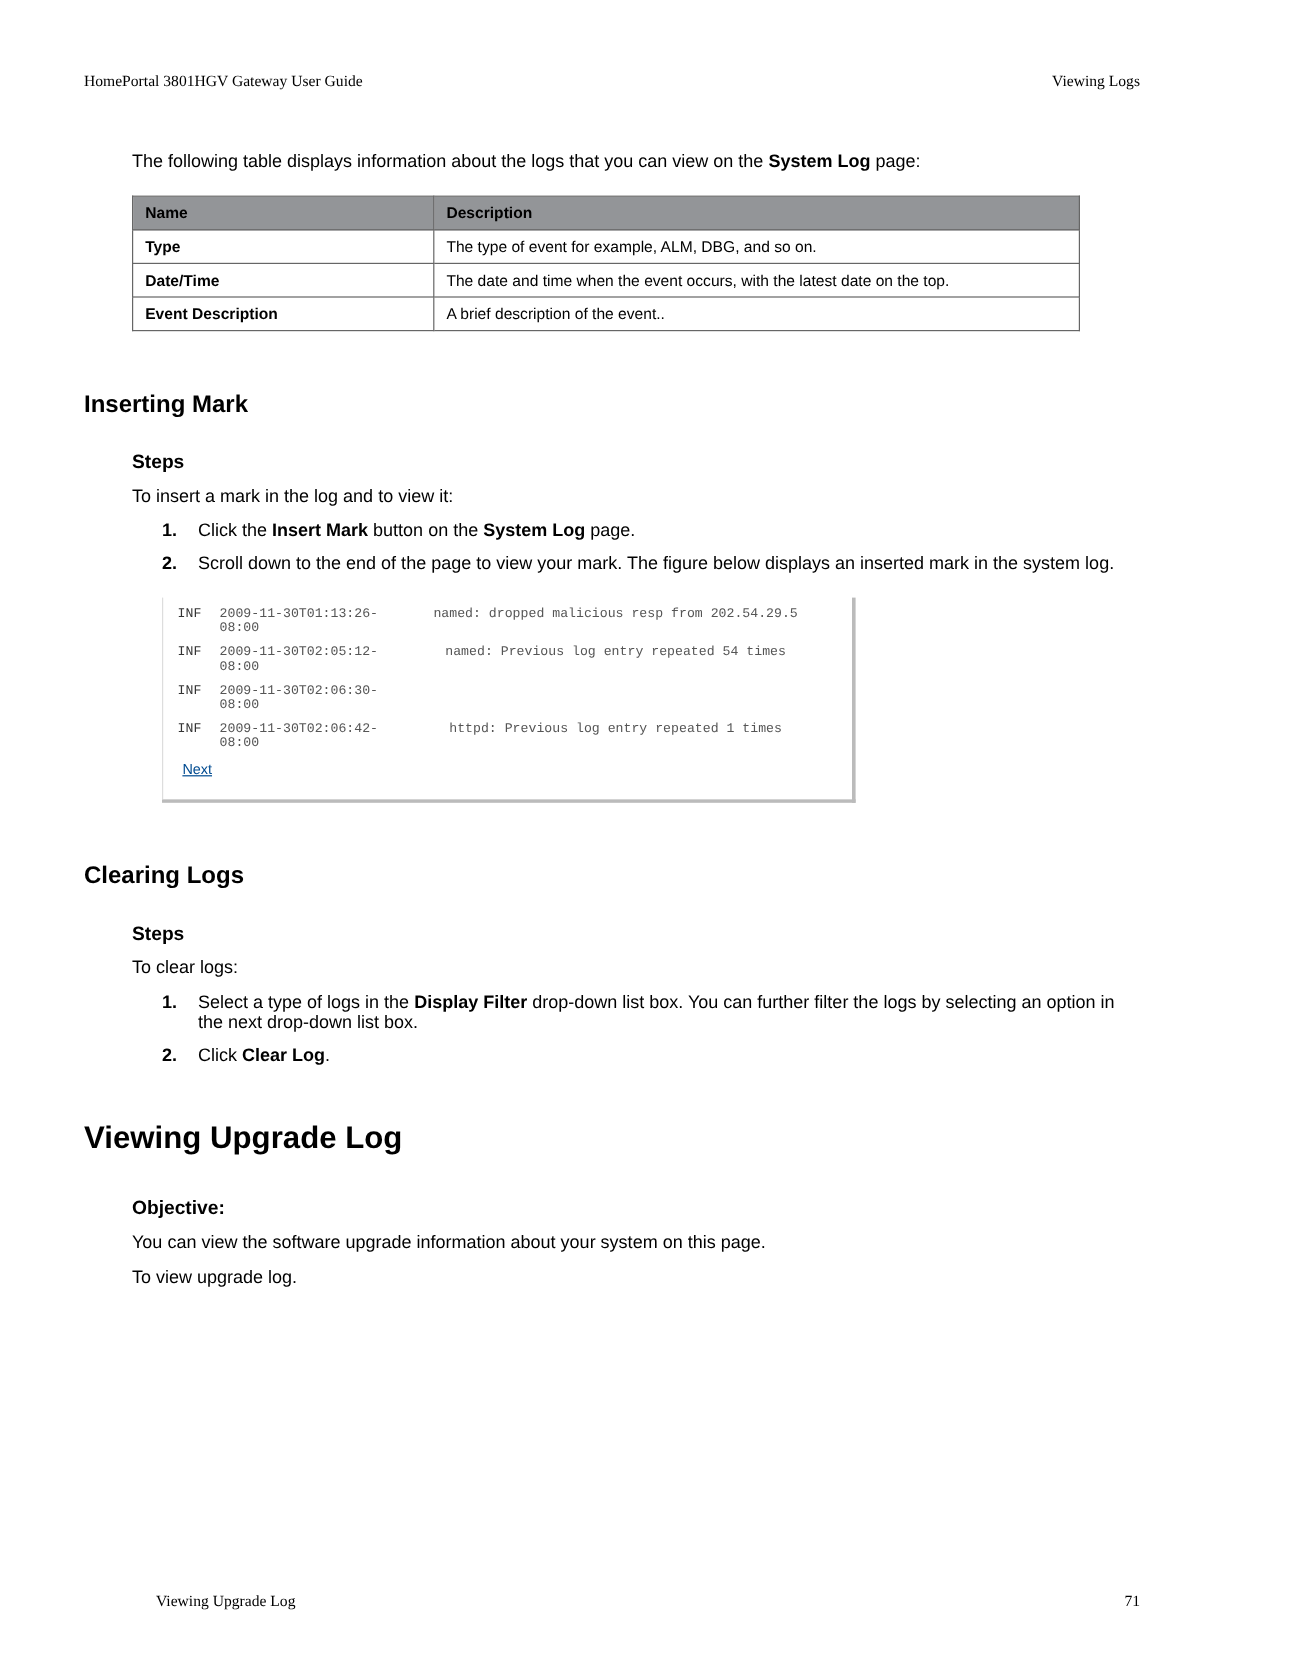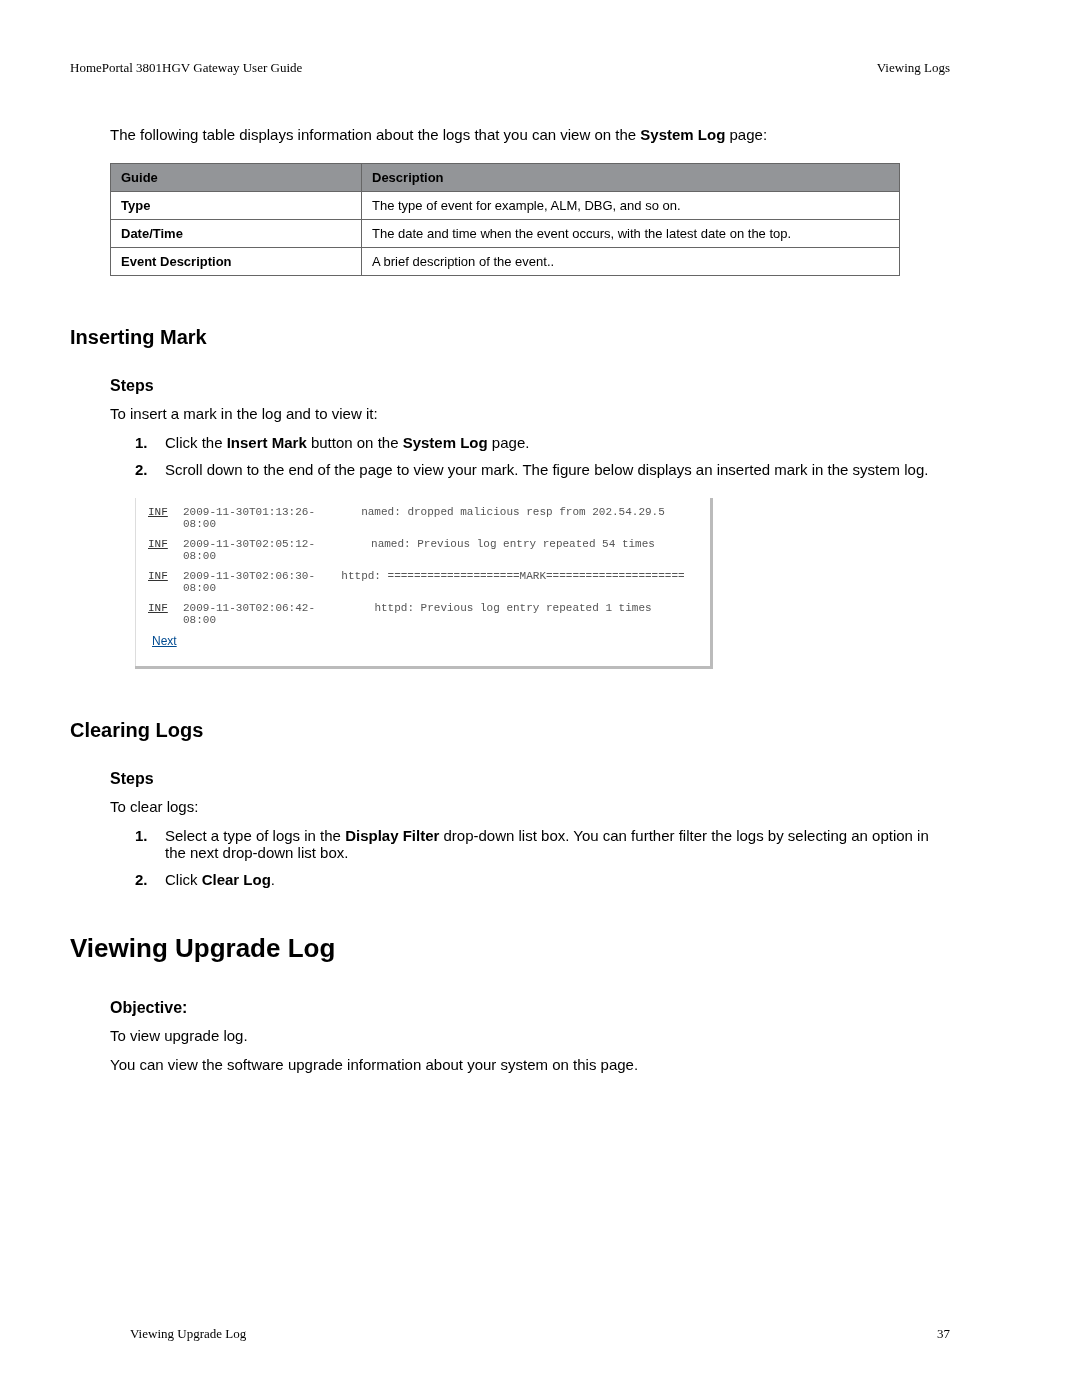--- a/index.html
+++ b/index.html
@@ -93,21 +93,21 @@
      background: #fff;
      padding: 8px 12px 18px 12px;
   }
   .logrow {
     display: flex;
     font-family: "Courier New", monospace;
     font-size: 11px;
     color: #333;
     margin-bottom: 8px;
   }
-  .logrow .c1 { width: 35px; flex-shrink:0;text-decoration:underline; }
+  .logrow .c1 { width: 35px; flex-shrink:0; }
   .logrow .c2 { width: 145px; flex-shrink:0; color:#555;}
   .logrow .c3 { flex: 1; color:#555;text-align:center;}
   .nextlink {
     font-family: Arial, sans-serif;
     font-size: 12px;
     color: #004b91;
     text-decoration: underline;
     margin-top: 6px;
     margin-left: 4px;
   }
@@ -137,21 +137,21 @@
     <span>Viewing Logs</span>
   </div>
 
   <p class="intro">
     <span>The following table displays information about the logs that you can view on the </span><b>System Log</b><span> page:</span>
   </p>
 
   <table class="info">
     <thead>
       <tr>
-        <th>Guide</th>
+        <th>Name</th>
         <th>Description</th>
       </tr>
     </thead>
     <tbody>
       <tr>
         <td>Type</td>
         <td style="font-weight:normal">The type of event for example, ALM, DBG, and so on.</td>
       </tr>
       <tr>
         <td>Date/Time</td>
@@ -186,21 +186,20 @@
         <span class="c3">named: dropped malicious resp from 202.54.29.5</span>
       </div>
       <div class="logrow">
         <span class="c1">INF</span>
         <span class="c2">2009-11-30T02:05:12-08:00</span>
         <span class="c3">named: Previous log entry repeated 54 times</span>
       </div>
       <div class="logrow">
         <span class="c1">INF</span>
         <span class="c2">2009-11-30T02:06:30-08:00</span>
-        <span class="c3">httpd: ====================MARK=====================</span>
       </div>
       <div class="logrow">
         <span class="c1">INF</span>
         <span class="c2">2009-11-30T02:06:42-08:00</span>
         <span class="c3">httpd: Previous log entry repeated 1 times</span>
       </div>
       <div class="nextlink">Next</div>
     </div>
   </div>
 
@@ -213,20 +212,20 @@
       <span>Select a type of logs in the </span><b>Display Filter</b><span> drop-down list box. You can further filter the logs by selecting an option in the next drop-down list box.</span>
     </li>
     <li>
       <span class="num">2.</span>
       <span>Click </span><b>Clear Log</b><span>.</span>
     </li>
   </ol>
 
   <h1 class="big">Viewing Upgrade Log</h1>
   <h3 class="sub">Objective:</h3>
+  <p class="para">You can view the software upgrade information about your system on this page.</p>
   <p class="para">To view upgrade log.</p>
-  <p class="para">You can view the software upgrade information about your system on this page.</p>
 
   <div class="footer-line">
     <span>Viewing Upgrade Log</span>
-    <span>37</span>
+    <span>71</span>
   </div>
 </div>
 
 </body></html>

